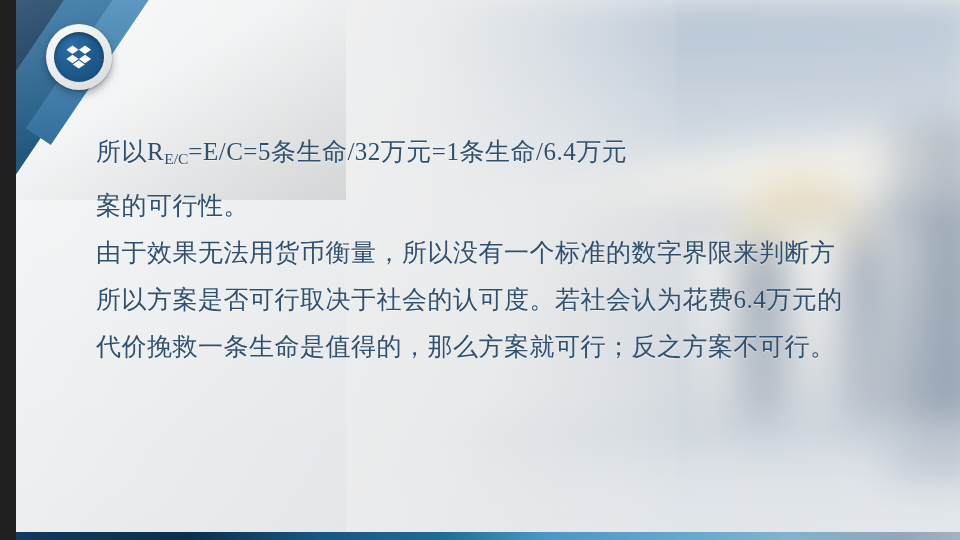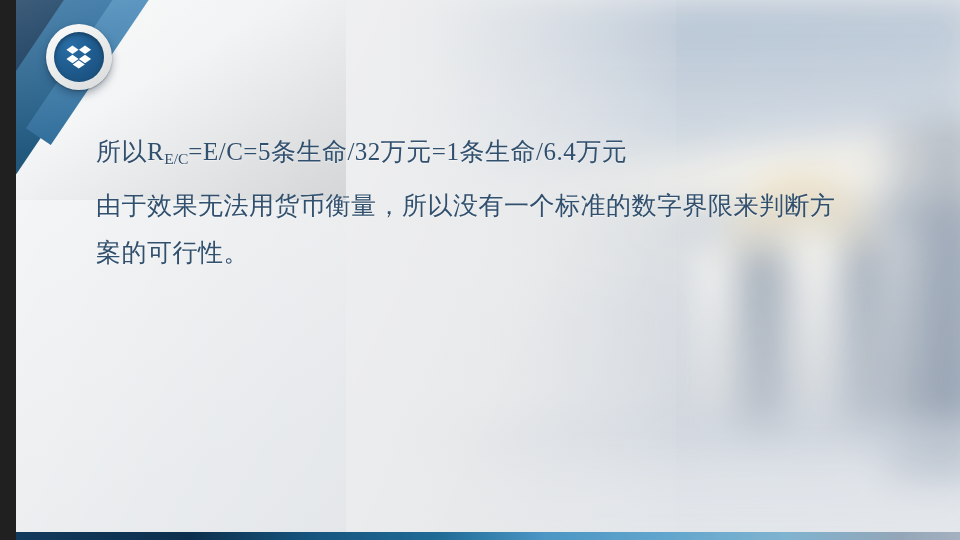--- a/index.html
+++ b/index.html
@@ -301,19 +301,21 @@
             <polygon points="19.0,9.8 12.9,14.0 19.0,18.2 25.1,14.0"></polygon>
             <polygon points="12.75,15.3 6.7,19.4 12.75,23.5 18.8,19.4"></polygon>
           </g>
         </svg>
       </span>
     </div>
   </div>
 
   <div class="copy" style="color: rgb(49, 80, 110);">
     <div class="line">所以R<sub>E/C</sub>=E/C=5条生命/32万元=1条生命/6.4万元</div>
+    <div class="line">案的可行性。</div>
     <div class="line">由于效果无法用货币衡量，所以没有一个标准的数字界限来判断方</div>
-    <div class="line">案的可行性。</div>
+    <div class="line">所以方案是否可行取决于社会的认可度。若社会认为花费6.4万元的</div>
+    <div class="line">代价挽救一条生命是值得的，那么方案就可行；反之方案不可行。</div>
   </div>
 
   <div class="bottom-bar"></div>
 
 </div>
 
 </body></html>

